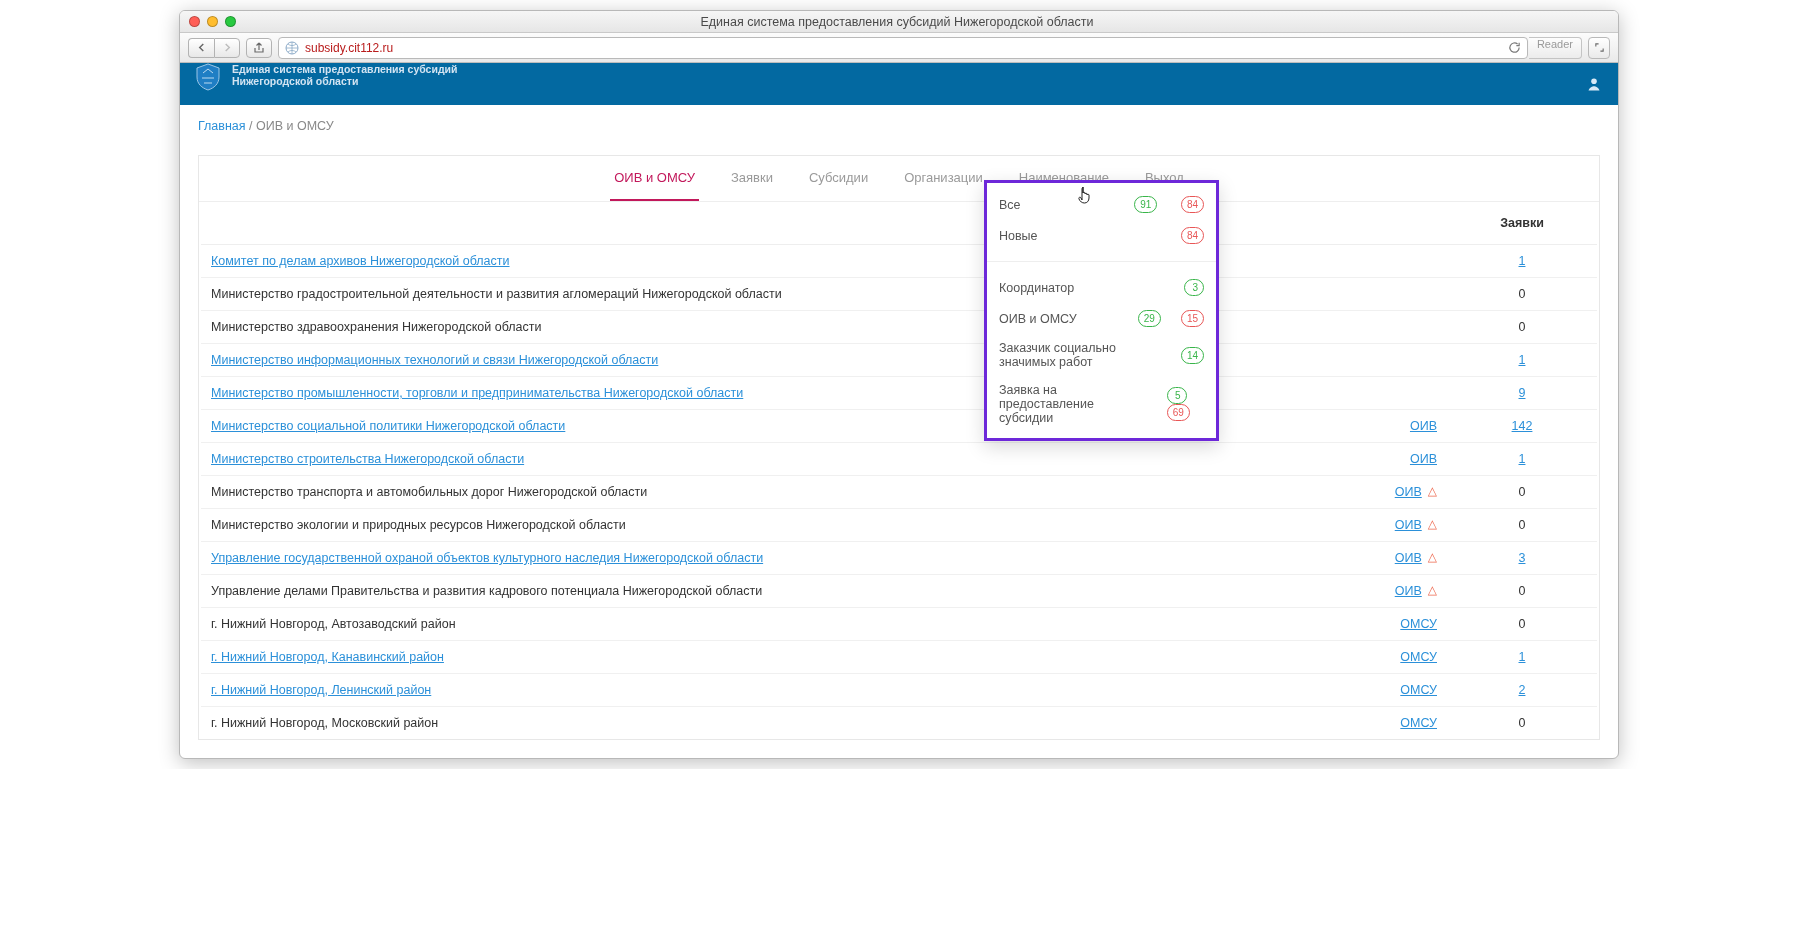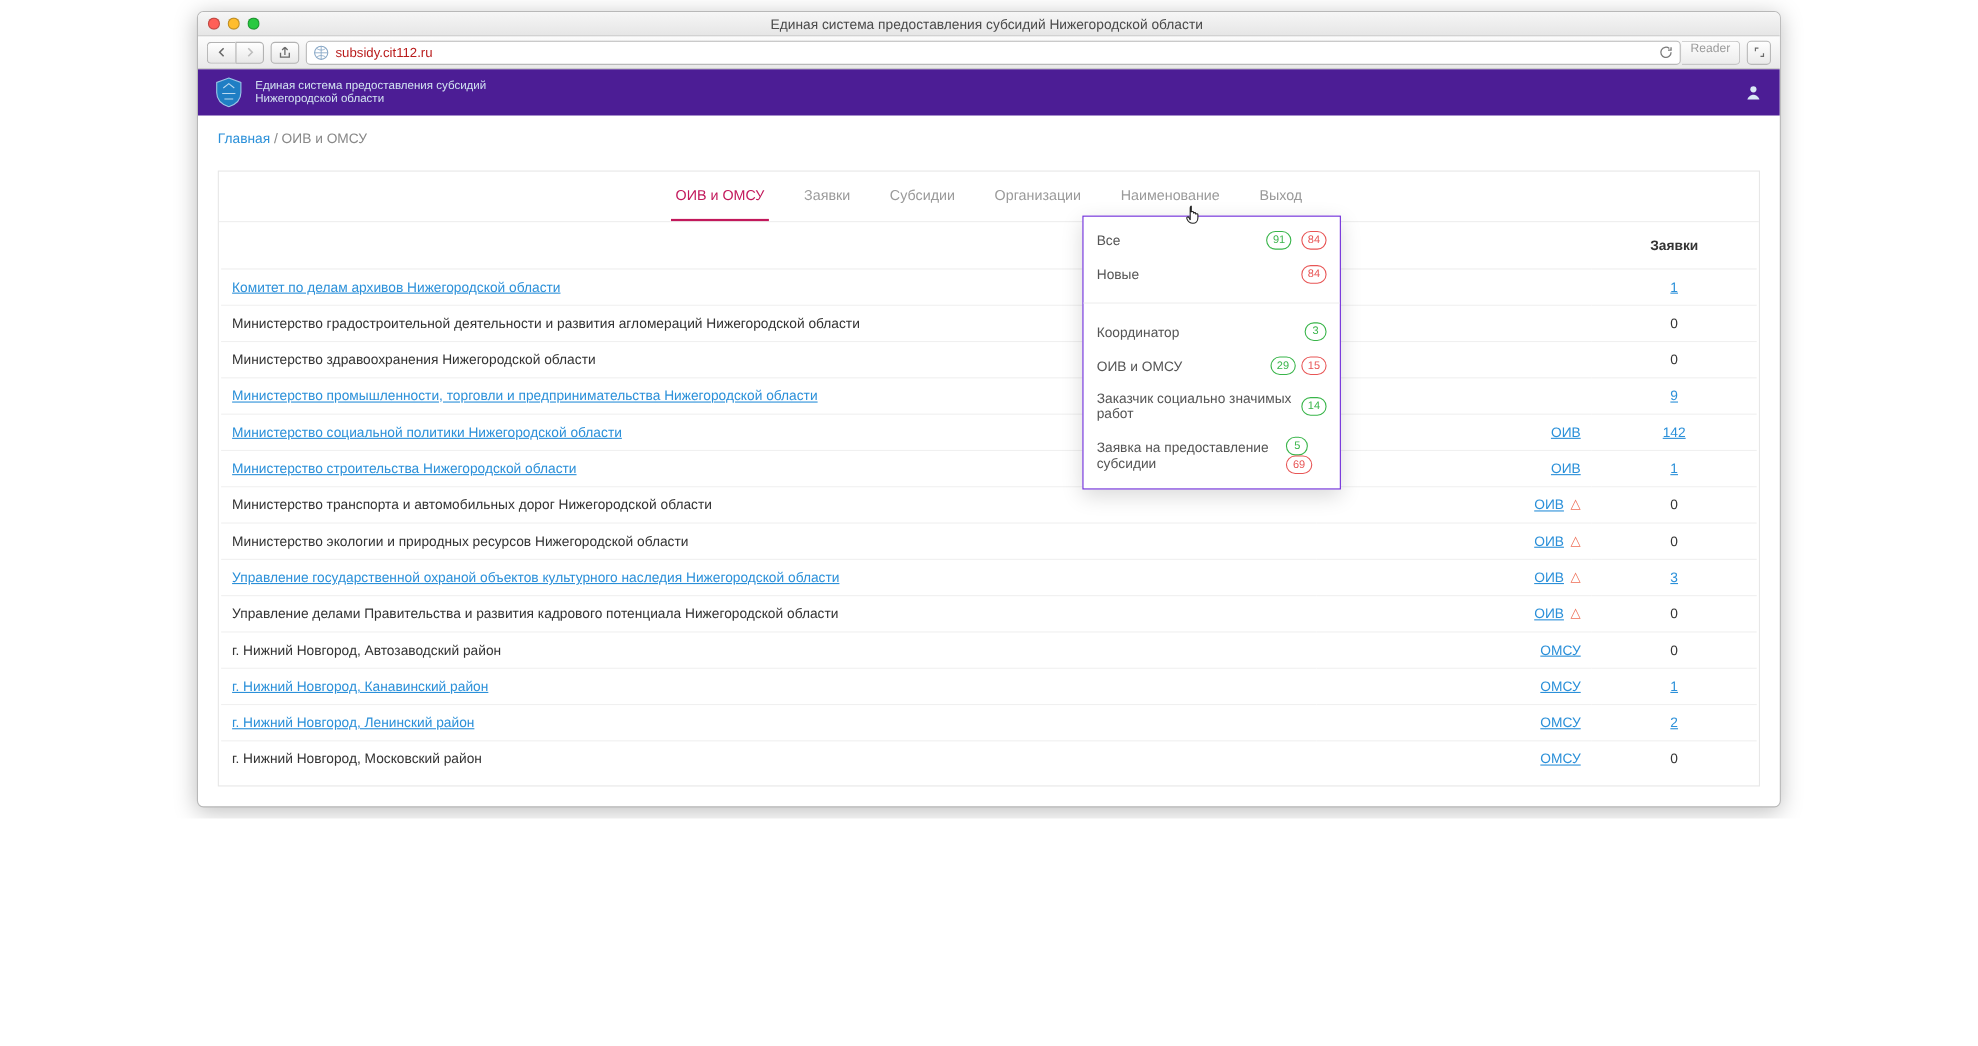--- a/index.html
+++ b/index.html
@@ -59,22 +59,22 @@
   }
   .urlbar .globe { width:14px; height:14px; }
   .reader-btn {
     height:22px; padding:0 8px; border:1px solid #c4c4c4; border-left:none;
     border-radius:0 4px 4px 0; margin-left:-5px;
     background:linear-gradient(#fdfdfd,#ececec); font-size:11px; color:#9a9a9a;
   }
   .fs-btn { width:22px;height:22px;border:1px solid #b9b9b9;border-radius:4px;background:linear-gradient(#fff,#eaeaea);display:flex;align-items:center;justify-content:center;color:#6f6f6f;font-size:12px;}
 
   .app-header {
-    background:#4c1d95; height:42px; display:flex; align-items:center;
-    padding:0 14px; color:#fff; position:relative;
+    background:#0369a1; height:42px; display:flex; align-items:flex-start;
+    padding:0 14px; color:#fff; position:relative;font-weight:bold;
   }
   .crest {
     width:28px;height:28px;border-radius:3px;
     display:flex;align-items:center;justify-content:center;margin-right:10px;
   }
   .app-title-lines { font-size:10.5px; line-height:12px; color:#d3e4f2; }
   .user-icon { position:absolute; right:16px; top:0; bottom:0; display:flex; align-items:center; color:#d9e9f6;}
 
   .breadcrumb {
     padding: 14px 18px; font-size:12.5px; color:#888;
@@ -108,32 +108,32 @@
     vertical-align:middle;
   }
   table.data td.c-type { text-align:right; }
   table.data td.c-apps { text-align:center; }
   a.link { color:#2b90d9; text-decoration:underline; }
   .nolink { color:#333; }
   .apps-zero { color:#333; }
   .warn-ico { color:#ee6f57; margin-left:6px; font-size:12px; position:relative; top:-1px;}
 
   .dropdown {
-    position:absolute; top:40px; left:785px; width:235px;
-    background:#fff; border:1px solid #6d28d9;
+    position:absolute; top:24px; left:785px; width:235px;
+    background:#fff; border:3px solid #6d28d9;
     box-shadow:0 6px 18px rgba(0,0,0,0.15);
     z-index:10; font-size:12.5px;
   }
   .dd-sec { padding:6px 0;}
   .dd-item { display:flex; align-items:center; justify-content:space-between; padding:7px 12px; color:#555;}
   .dd-div { height:1px; background:#eee; margin:4px 0;}
   .pill {
     display:inline-block; min-width:20px; height:17px; line-height:15px;
-    border-radius:9px; font-size:10px; text-align:center; padding:0 5px;
-    border:1px solid; margin-left:5px;
+    border-radius:9px; font-size:10px; text-align:right; padding:0 5px;
+    border:1px solid; margin-left:20px;
   }
   .pill.green { color:#39b54a; border-color:#39b54a; }
   .pill.red   { color:#e85656; border-color:#e85656; }
 
   .cursor {
     position:absolute; left:878px; top:30px; z-index:30; pointer-events:none;
   }
 
   svg { display:block; }
 </style>
@@ -284,20 +284,25 @@
               <td class="nolink">Министерство градостроительной деятельности и развития агломераций Нижегородской области</td>
               <td class="c-type"></td>
               <td class="c-apps apps-zero">0</td>
             </tr>
             <tr>
               <td class="nolink">Министерство здравоохранения Нижегородской области</td>
               <td class="c-type"></td>
               <td class="c-apps apps-zero">0</td>
             </tr>
             <tr>
+              <td><a href="#" class="link">Министерство информационных технологий и связи Нижегородской области</a></td>
+              <td class="c-type"></td>
+              <td class="c-apps"><a href="#" class="link">1</a></td>
+            </tr>
+            <tr>
               <td><a href="#" class="link">Министерство промышленности, торговли и предпринимательства Нижегородской области</a></td>
               <td class="c-type"></td>
               <td class="c-apps"><a href="#" class="link">9</a></td>
             </tr>
             <tr>
               <td><a href="#" class="link">Министерство социальной политики Нижегородской области</a></td>
               <td class="c-type"><a href="#" class="link">ОИВ</a></td>
               <td class="c-apps"><a href="#" class="link">142</a></td>
             </tr>
             <tr>

